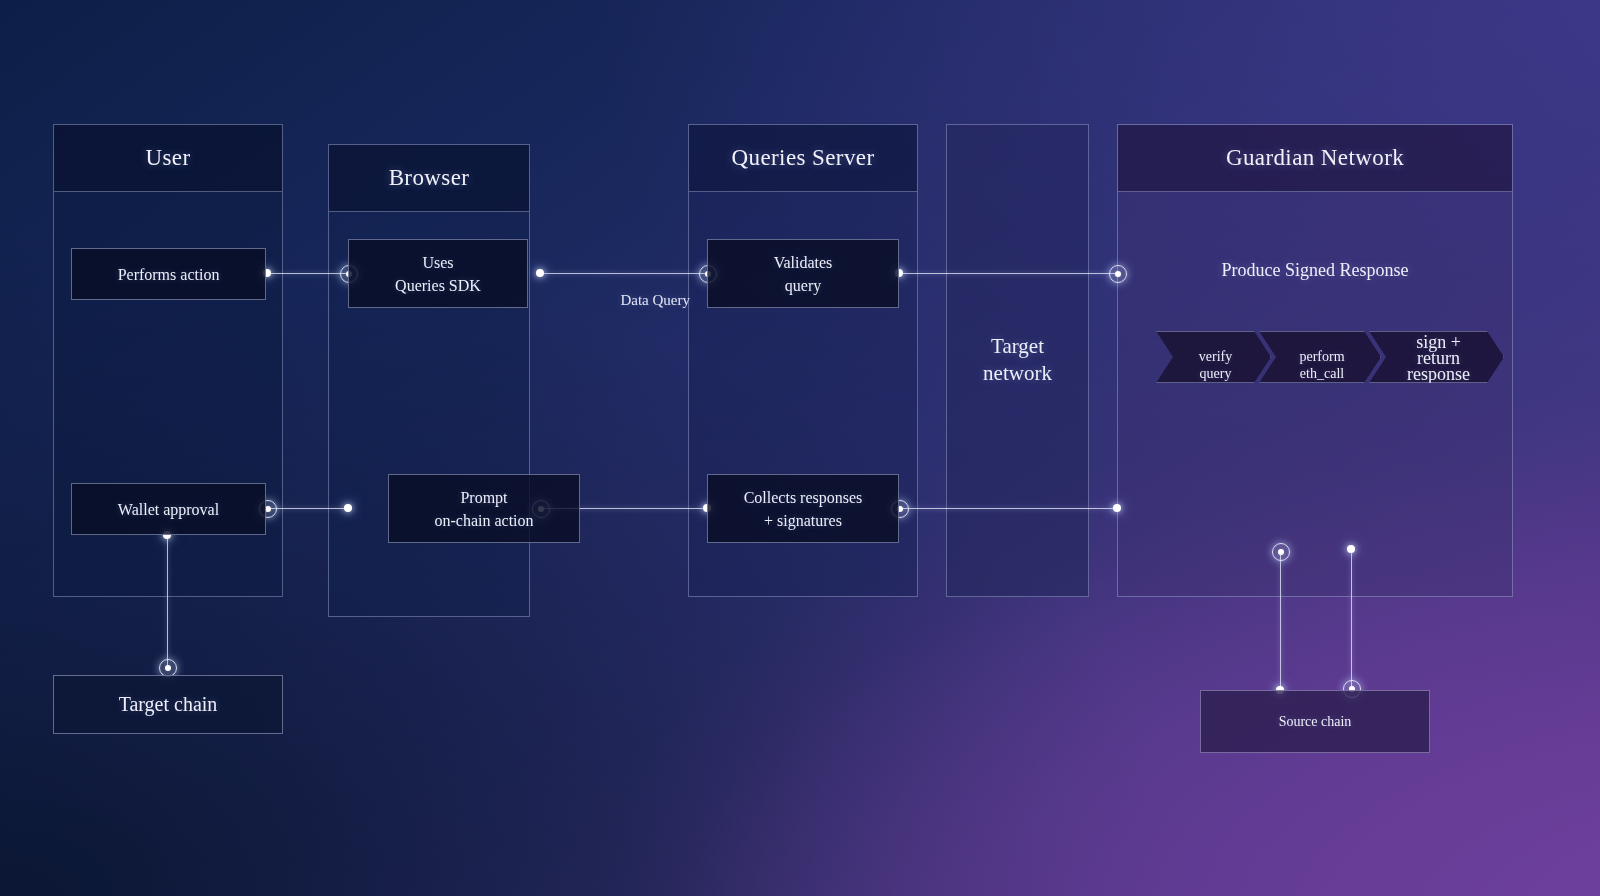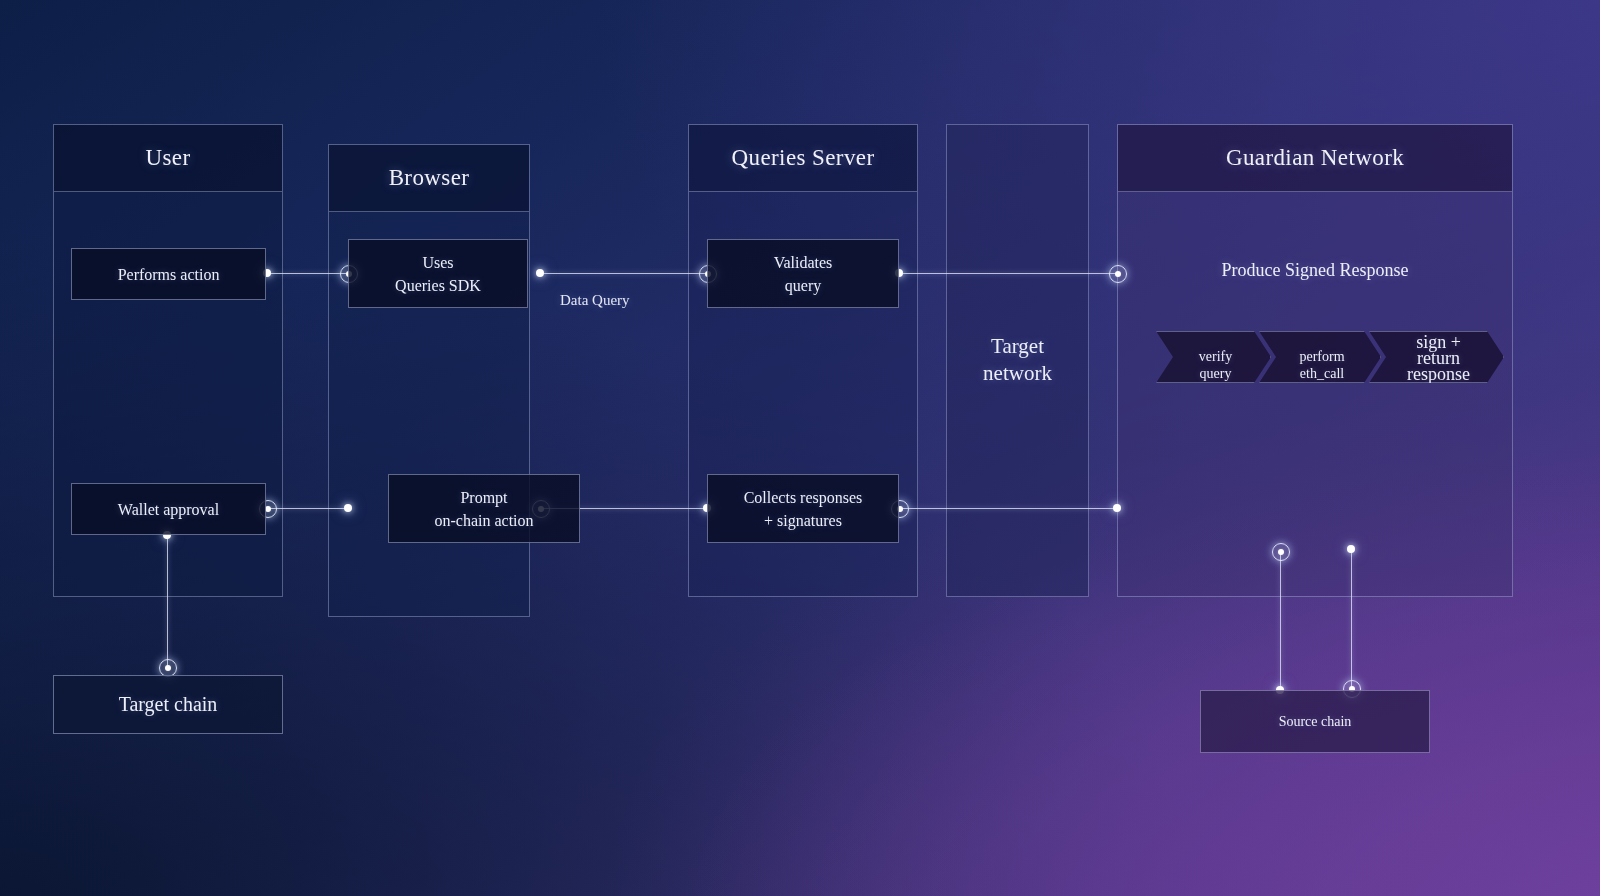--- a/index.html
+++ b/index.html
@@ -131,21 +131,21 @@
     text-shadow: 0 0 6px rgba(180,200,255,0.25);
   }
   #chev-1 { width: 115px; }
   #chev-2 { width: 122px; }
   #chev-3 { width: 135px; font-size: 18px; line-height: 16px; }
 
   
   #lbl-dataquery {
     position: absolute;
     left: 560px; top: 292px; width: 130px;
-    text-align: left;
+    text-align: right;
     font-size: 15px;
     color: #e4e7f6;
     text-shadow: 0 0 8px rgba(180,200,255,0.3);
   }
 
   
   .wire {
     position: absolute;
     background: rgba(226,230,248,0.80);
     box-shadow: 0 0 5px rgba(200,215,255,0.55);

